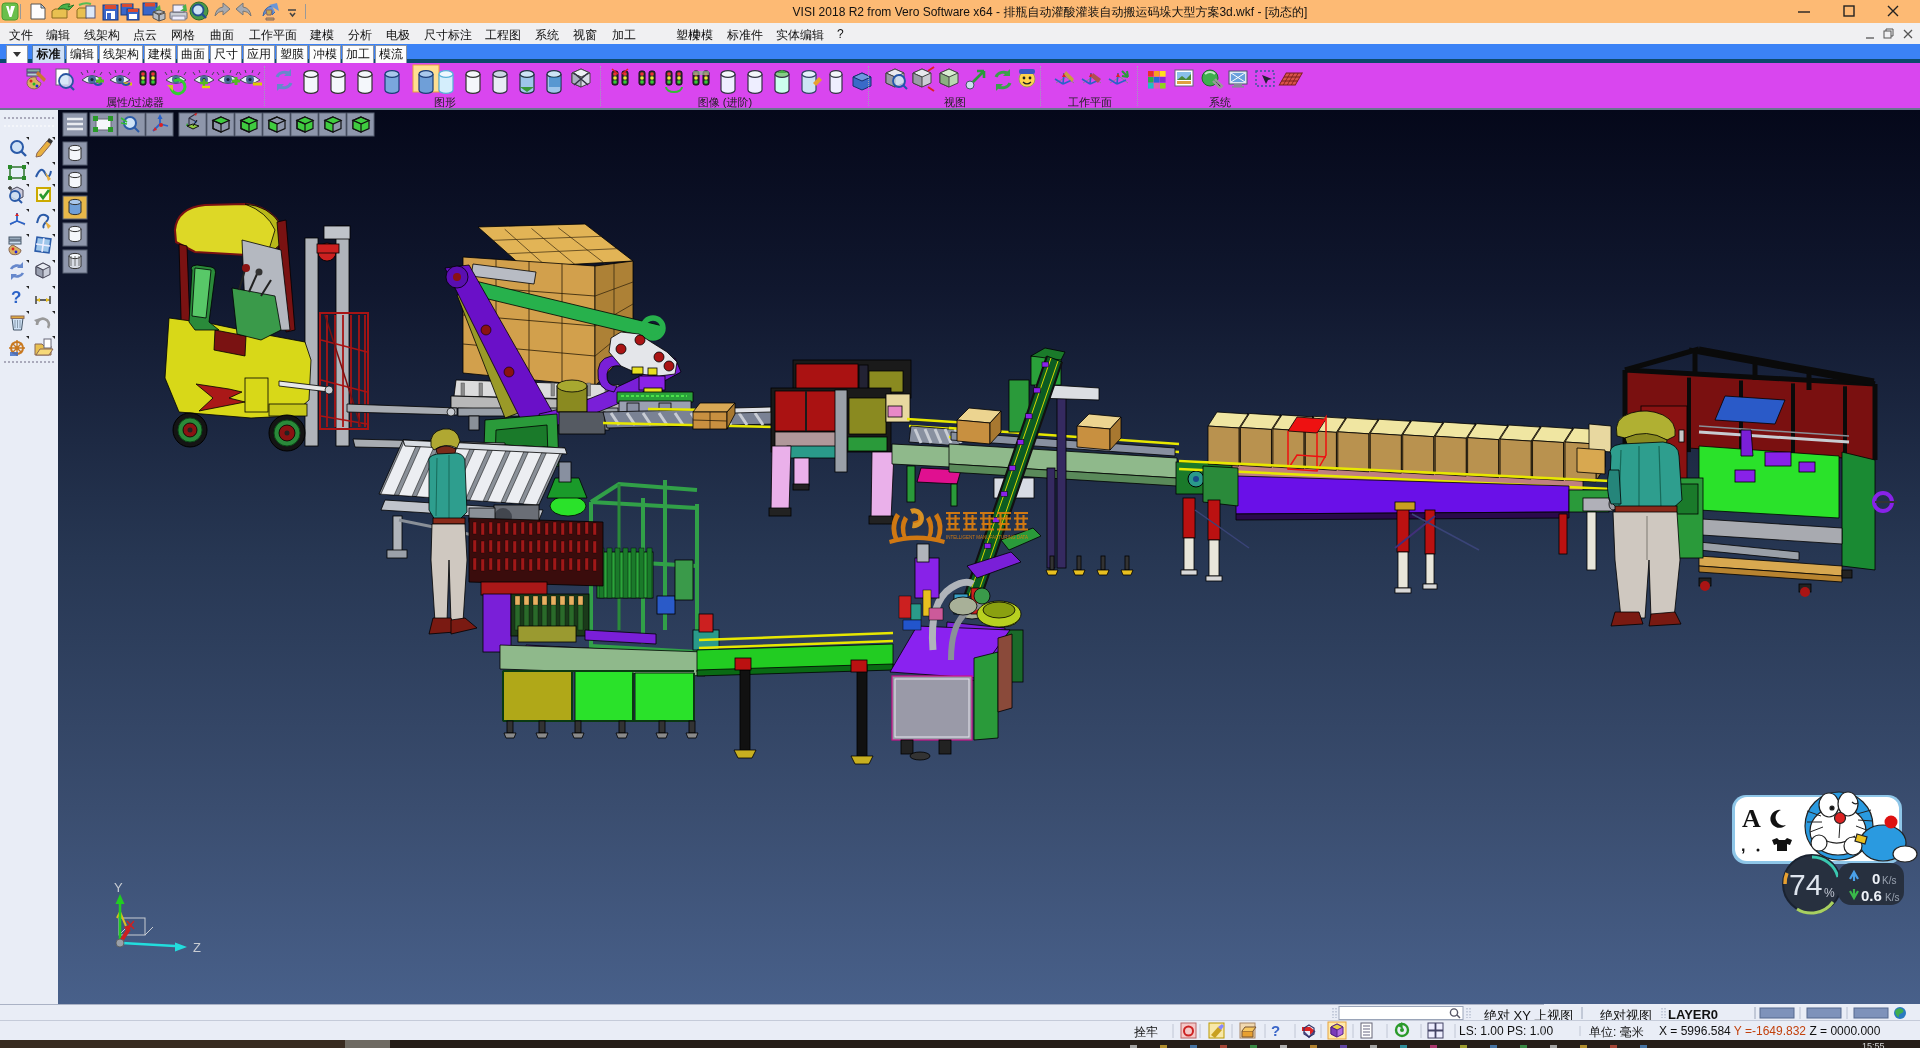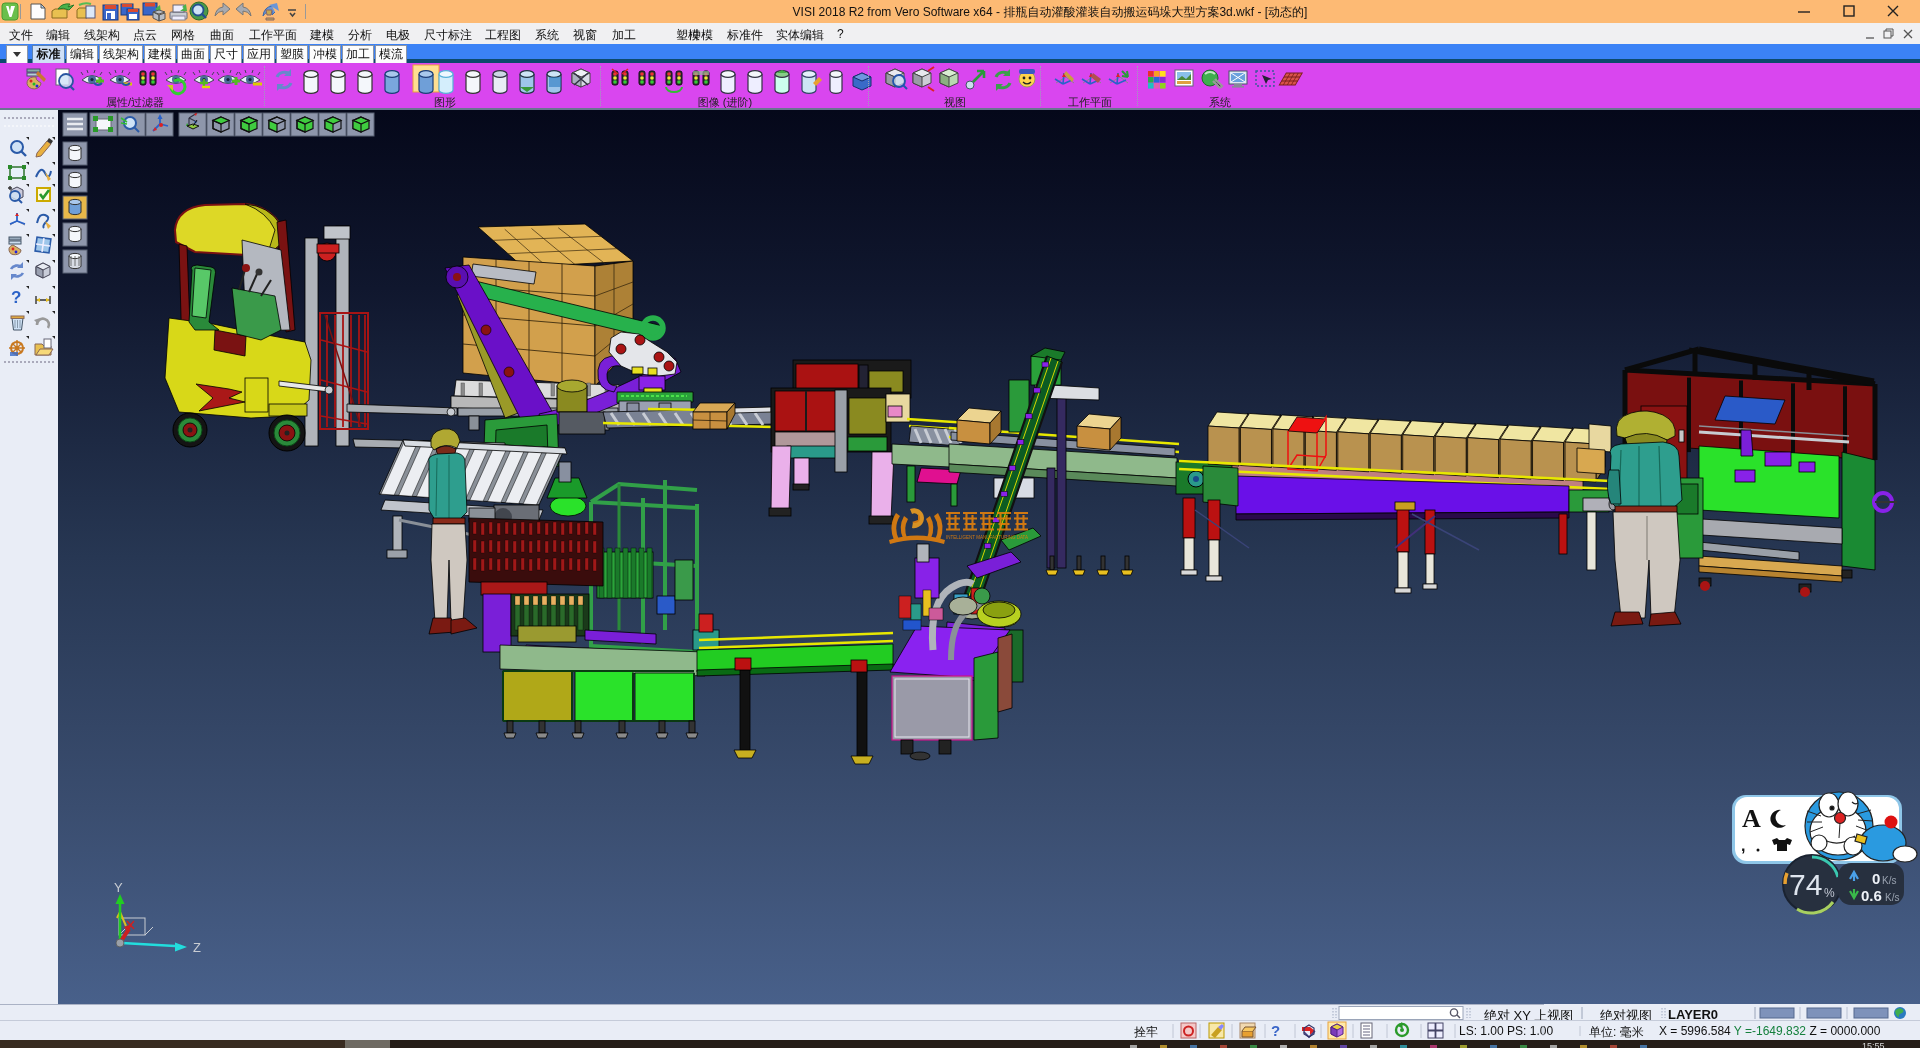--- a/index.html
+++ b/index.html
@@ -1268,21 +1268,21 @@
           <path d="M7 -1 l-4 4 l5 3 z" fill="#2a9a2a"></path>
           <circle cx="7" cy="7" r="2" fill="#2a9a2a"></circle>
         </g>
 <g transform="translate(303,2)">
           <rect x="0" y="0" width="15" height="15" fill="#eef" stroke="#446"></rect>
           <path d="M7.5 0 v15 M0 7.5 h15" stroke="#446" stroke-width="1.8"></path>
         </g>
 </svg>
 <div class="s2t" style="left:1459px">LS: 1.00 PS: 1.00</div>
 <div class="s2t" style="left:1589px">单位: 毫米</div>
-<div class="s2t" style="left:1659px">X = 5996.584 <span style="color:#15803d">Y =-1649.832</span> Z = 0000.000</div>
+<div class="s2t" style="left:1659px">X = 5996.584 <span style="color:#c2410c">Y =-1649.832</span> Z = 0000.000</div>
 <svg class="abs" style="left:1540px;top:3px" width="45" height="14">
         <path d="M3 2 v10 M40 2 v10" stroke="#c0c6d4"></path>
       </svg>
 </div>
   <div id="taskbar" class="abs">
 <div class="abs" style="left:0;top:0;width:345px;height:8px;background:#382b20"></div>
 <div class="abs" style="left:345px;top:0;width:45px;height:8px;background:#6e6a62"></div>
 <div class="abs" style="left:390px;top:0;width:1530px;height:8px;background:#261e18"></div>
 <svg class="abs" style="left:1120px;top:0" width="800" height="8" viewBox="0 0 800 8">
 <g opacity="0.85">

